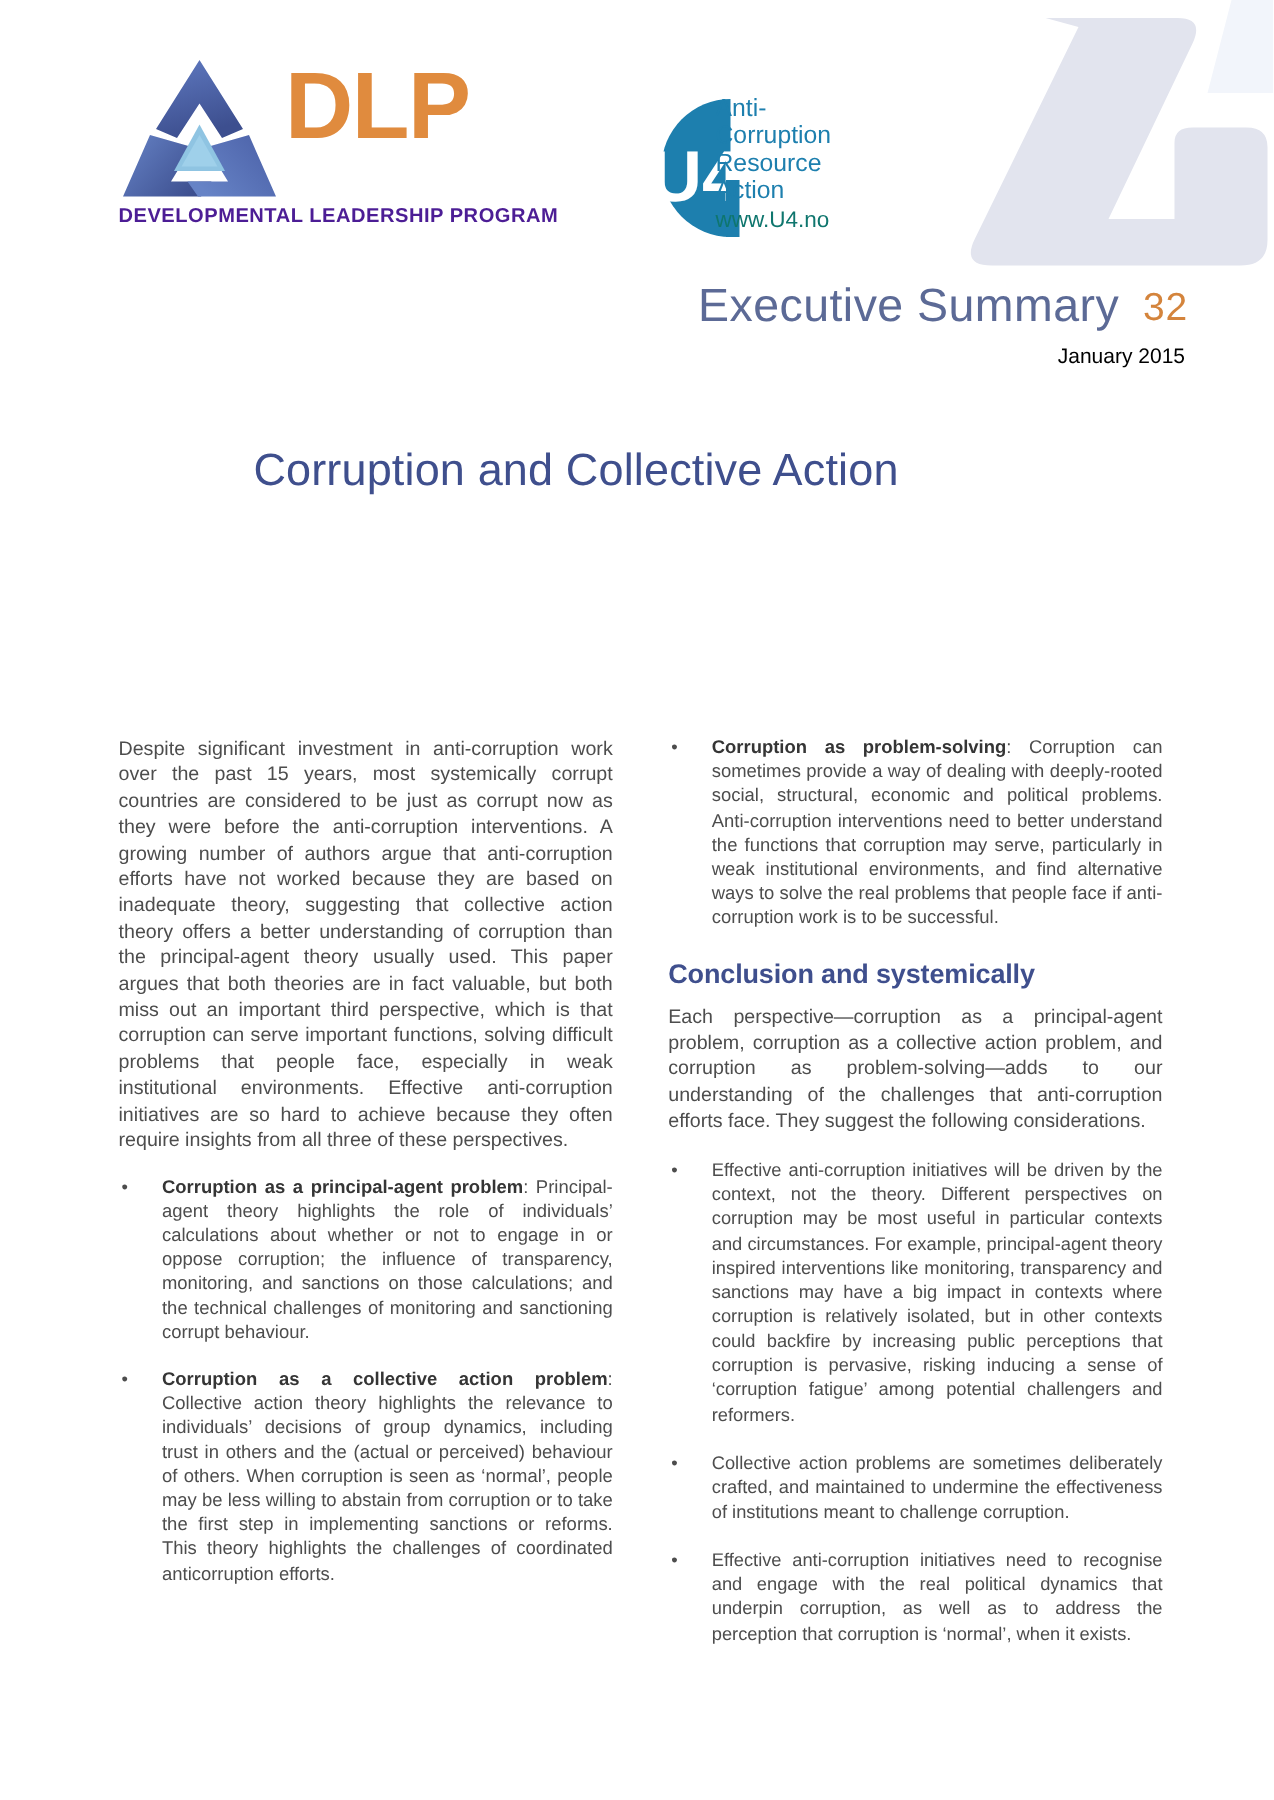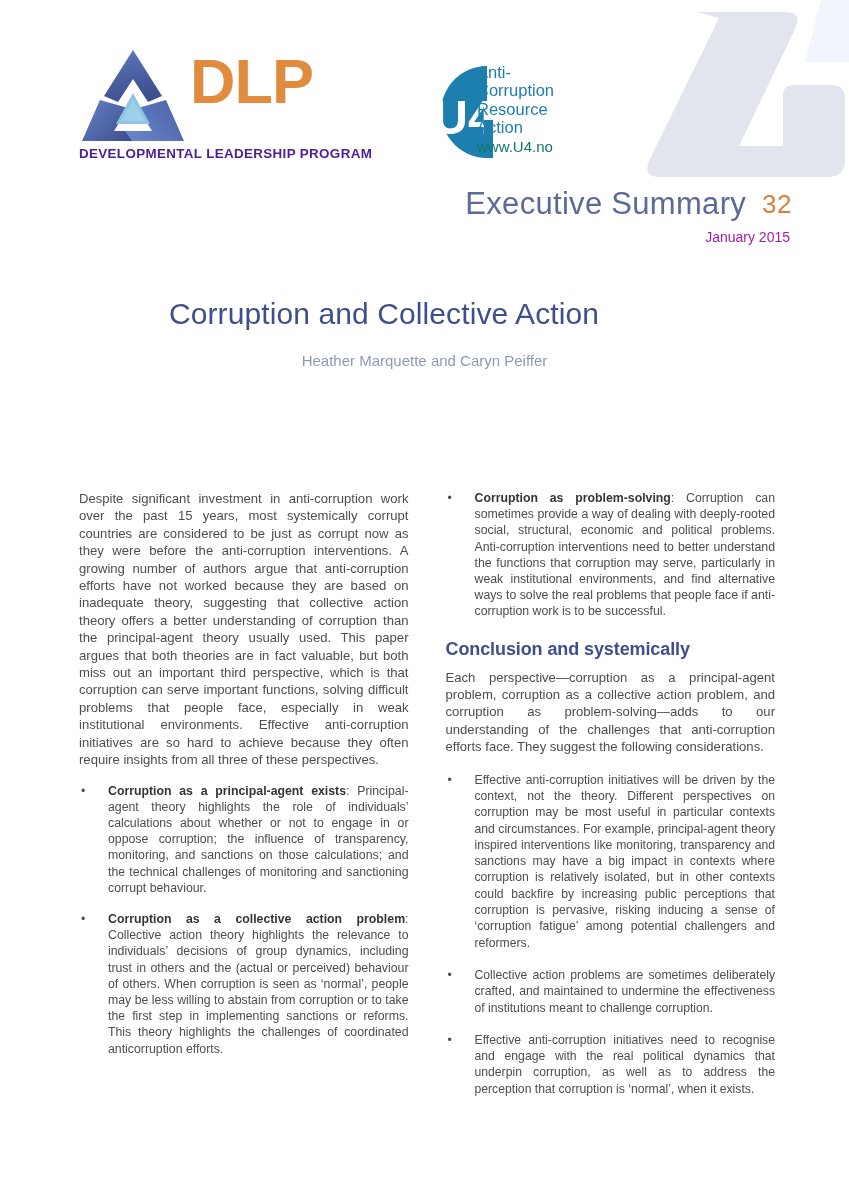--- a/index.html
+++ b/index.html
@@ -33,21 +33,21 @@
     position: absolute;
     top: 0; left: 0;
     width: 849px;
     height: 270px;
   }
 
   
   #dlp-logo {
     position: absolute;
     left: 78px;
-    top: 48px;
+    top: 38px;
     width: 290px;
     height: 115px;
   }
   #dlp-mark {
     position: absolute;
     left: 0; top: 0;
     width: 110px; height: 95px;
   }
   #dlp-word {
     position: absolute;
@@ -119,21 +119,21 @@
     font-size: 26px;
     font-weight: normal;
     color: #d4843c;
     margin-left: 16px;
     vertical-align: middle;
     letter-spacing: 0.5px;
   }
   #exec-date {
     display: block;
     font-size: 14px;
-    color: #a21caf;
+    color: #000000;
     margin-top: 7px;
     margin-right: 2px;
   }
 
   
   #doc-title {
     position: absolute;
     top: 297px;
     left: 0;
     width: 768px;
@@ -274,30 +274,29 @@
       <span id="u4-url">www.U4.no</span>
     </div>
   </div>
 
   <div id="exec-block">
     <span id="exec-title">Executive Summary</span><span id="exec-number">32</span>
     <span id="exec-date">January  2015</span>
   </div>
 
   <div id="doc-title">Corruption and Collective Action</div>
-  <div id="doc-authors">Heather Marquette and Caryn Peiffer</div>
 </div>
 
 <div id="columns">
 
   <div class="column">
     <p class="para">Despite significant investment in anti-corruption work over the past 15 years, most systemically corrupt countries are considered to be just as corrupt now as they were before the anti-corruption interventions. A growing number of authors argue that anti-corruption efforts have not worked because they are based on inadequate theory, suggesting that collective action theory offers a better understanding of corruption than the principal-agent theory usually used. This paper argues that both theories are in fact valuable, but both miss out an important third perspective, which is that corruption can serve important functions, solving difficult problems that people face, especially in weak institutional environments. Effective anti-corruption initiatives are so hard to achieve because they often require insights from all three of these perspectives.</p>
     <ul class="bullets">
       <li>
-        <span class="dot">•</span><span class="lead">Corruption as a principal-agent exists</span><span>: Principal-agent theory highlights the role of individuals’ calculations about whether or not to engage in or oppose corruption; the influence of transparency, monitoring, and sanctions on those calculations; and the technical challenges of monitoring and sanctioning corrupt behaviour.</span>
+        <span class="dot">•</span><span class="lead">Corruption as a principal-agent problem</span><span>: Principal-agent theory highlights the role of individuals’ calculations about whether or not to engage in or oppose corruption; the influence of transparency, monitoring, and sanctions on those calculations; and the technical challenges of monitoring and sanctioning corrupt behaviour.</span>
       </li>
       <li>
         <span class="dot">•</span><span class="lead">Corruption as a collective action problem</span><span>: Collective action theory highlights the relevance to individuals’ decisions of group dynamics, including trust in others and the (actual or perceived) behaviour of others. When corruption is seen as ‘normal’, people may be less willing to abstain from corruption or to take the first step in implementing sanctions or reforms. This theory highlights the challenges of coordinated anticorruption efforts.</span>
       </li>
     </ul>
   </div>
 
   <div class="column">
     <ul class="bullets">
       <li style="margin-top:0">

